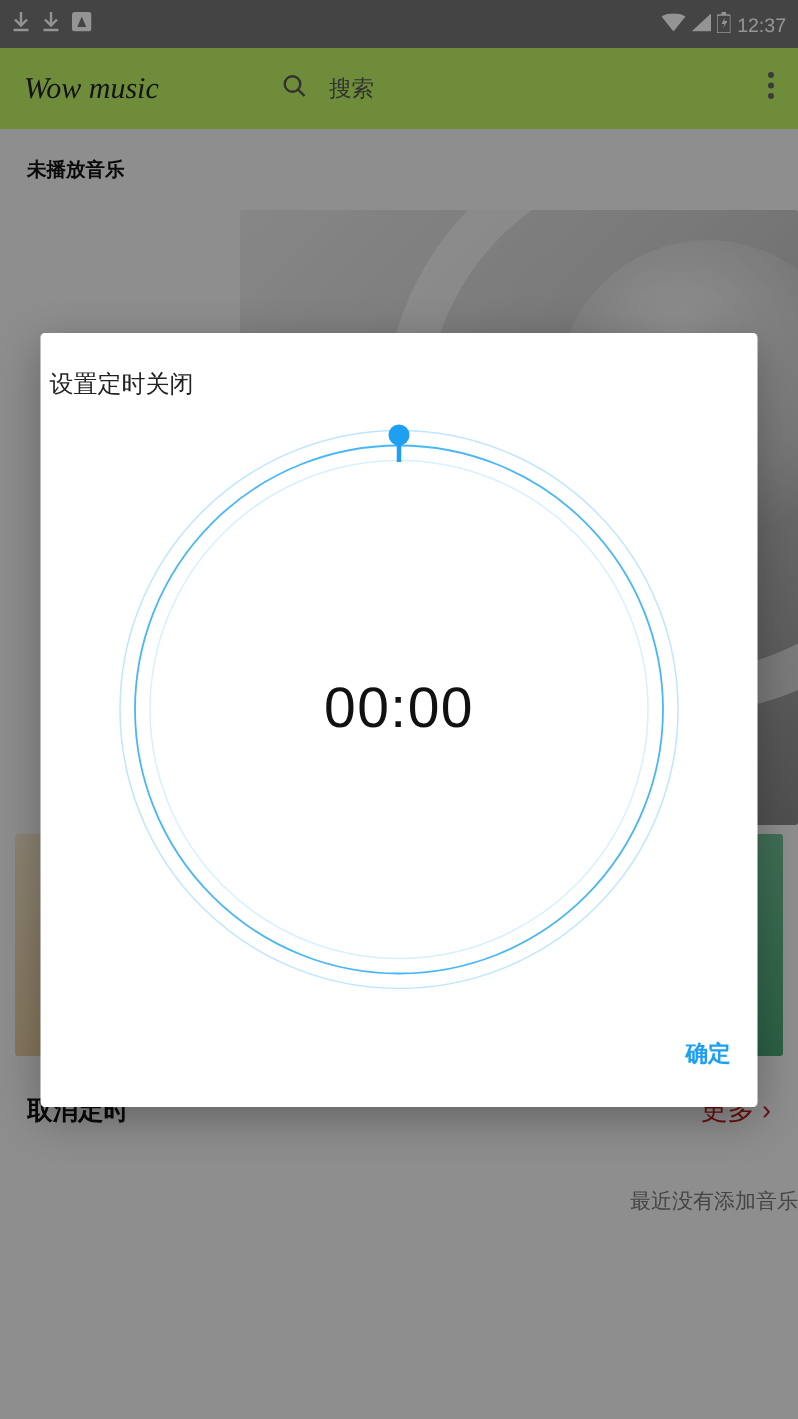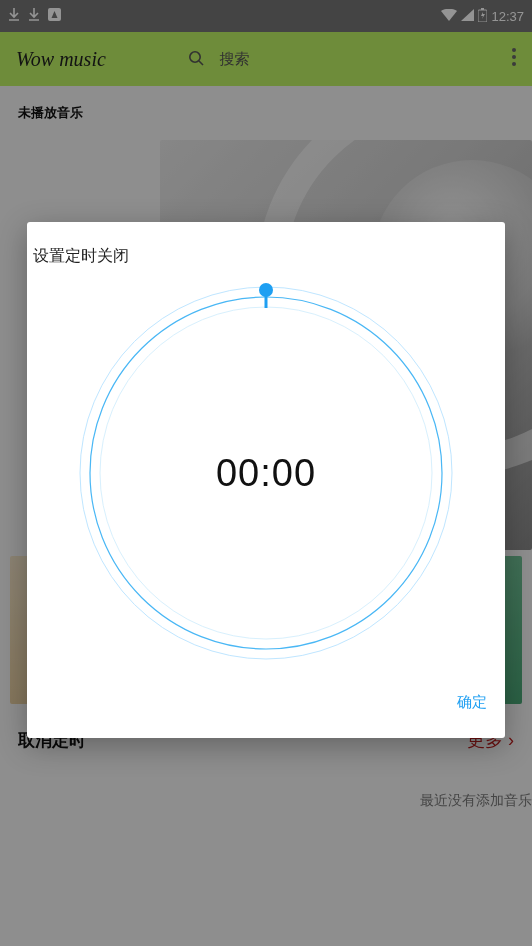--- a/index.html
+++ b/index.html
@@ -37,21 +37,21 @@
 .dialog { position: absolute; left: 27px; right: 27px; top: 222px; background: #fff; border-radius: 3px; box-shadow: 0 8px 30px rgba(0,0,0,.3); padding: 24px 6px 16px; }
 .dialog-title { font-size: 16px; color: #222; margin-bottom: 14px; }
 
 .dial-wrap { position: relative; width: 384px; height: 384px; margin: 0 auto 0; }
 .dial-svg { width: 100%; height: 100%; display: block; }
 .time-text { position: absolute; left: 50%; top: 50%; transform: translate(-50%, -50%); font-size: 38px; color: #111; font-weight: 400; letter-spacing: 1px; }
 
 .dialog-actions { display: flex; justify-content: flex-end; gap: 28px; padding: 22px 8px 4px 0; }
 .btn { font-size: 15px; background: none; border: none; cursor: pointer; padding: 6px 4px; }
 .btn-cancel { color: #bdbdbd; }
-.btn-ok { color: #1e9ff2; }
+.btn-ok { color: #1e9ff2; font-weight: bold; }
 
 .dl-icon { display: inline-block; }
 </style>
 </head>
 <body>
 
 <div class="status-bar">
   <div class="status-left">
     <span class="dl-icon">
       <svg width="12" height="14" viewBox="0 0 12 14">

